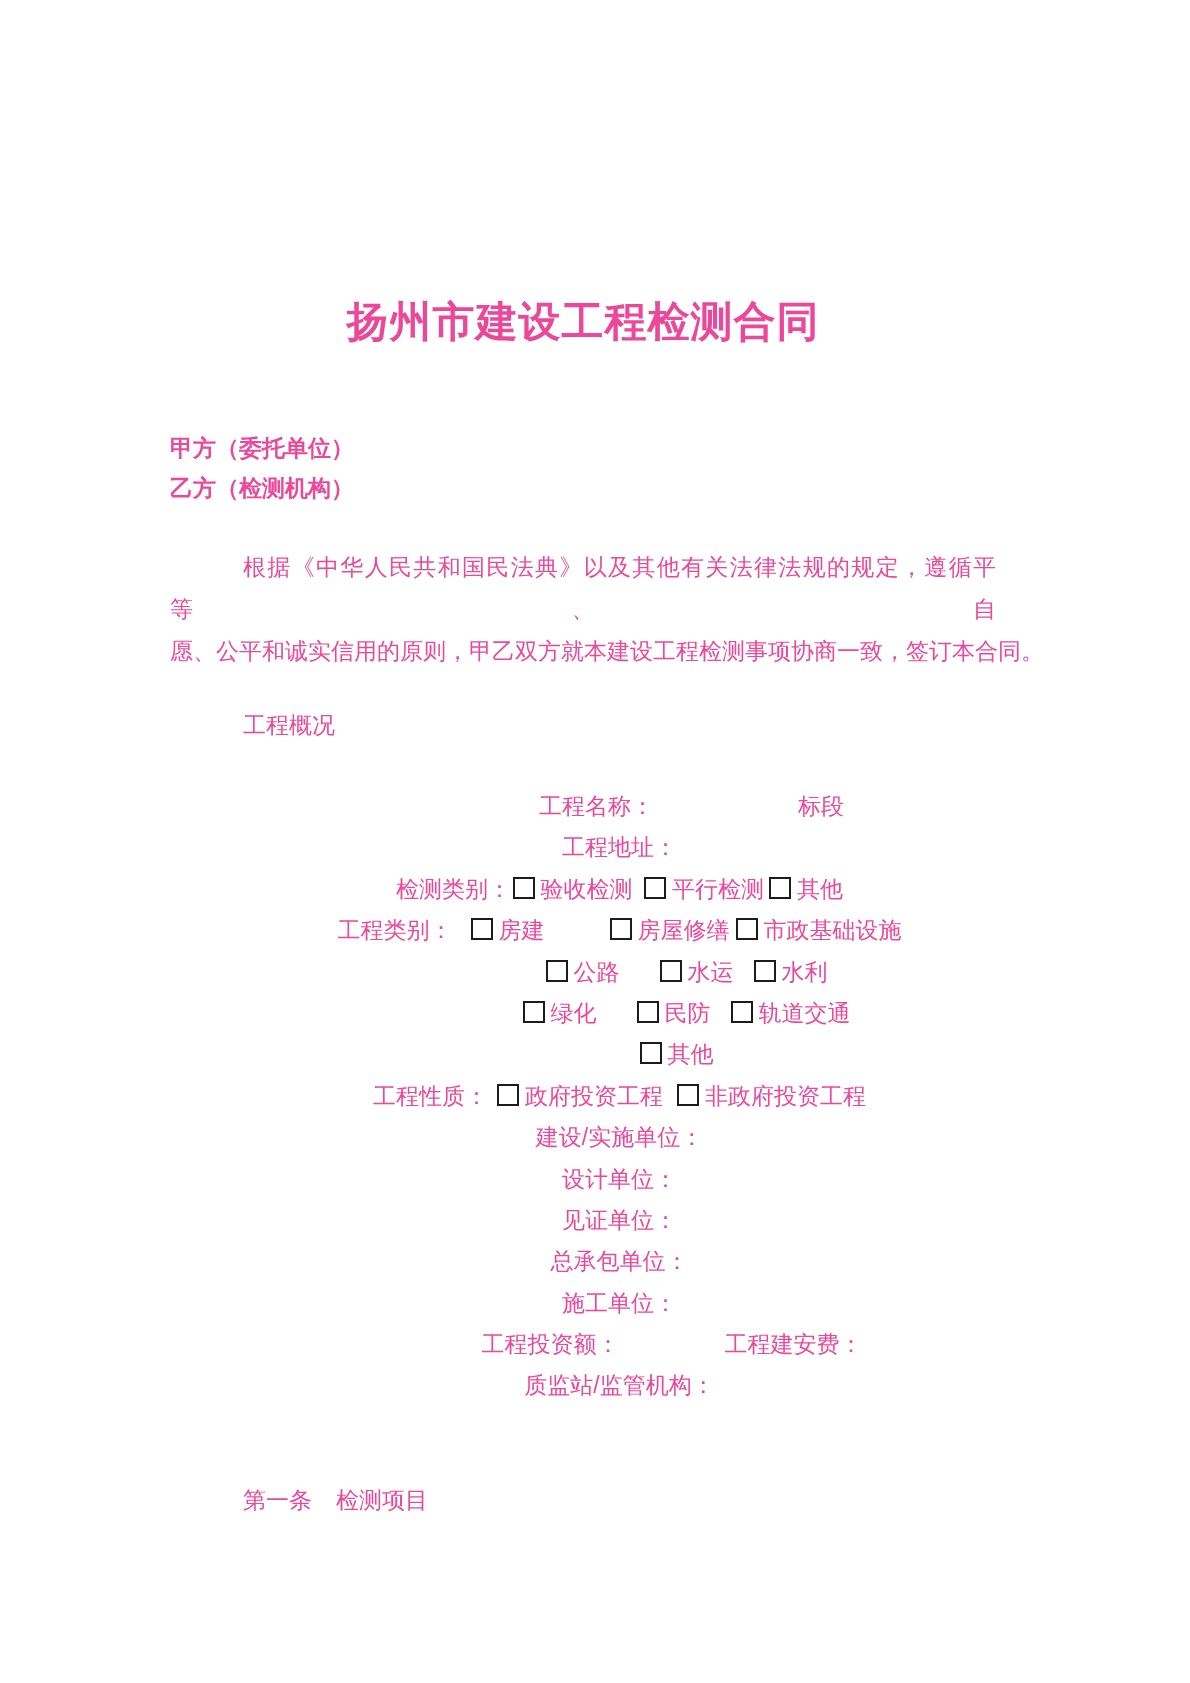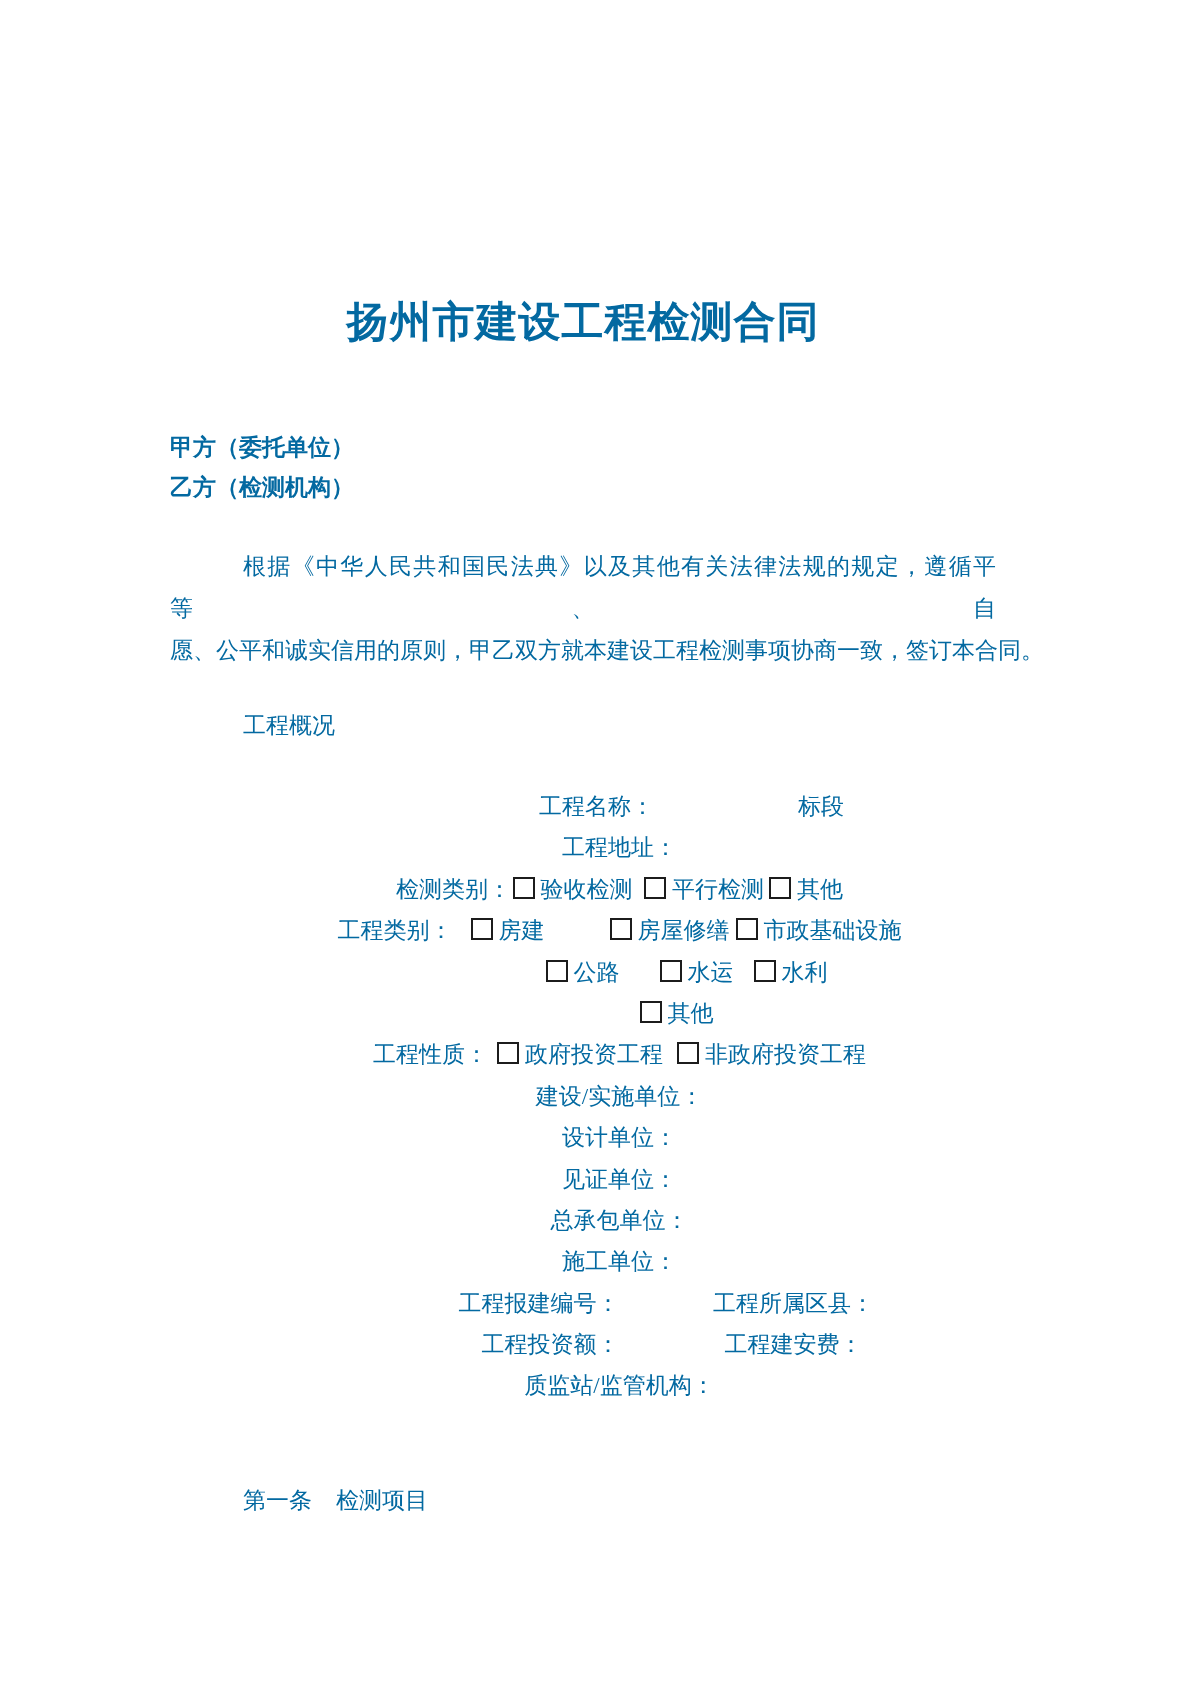--- a/index.html
+++ b/index.html
@@ -1,20 +1,20 @@
 <!DOCTYPE html>
 <html><head>
 <meta charset="utf-8">
 <style>
   html,body{margin:0;padding:0;background:#ffffff;}
   .page{
     position:relative;
     width:1190px;height:1683px;
-    background:#ffffff;color:#0369a1;
-    font-family:Liberation Serif, serif;
+    background:#ffffff;color:#ec4899;
+    font-family:Liberation Sans, sans-serif;
     font-size:23px;
     overflow:hidden;
   }
   .content{padding:0 194px 0 170px;}
   .doc-title{
     margin:0;padding-top:296px;
     font-size:42px;font-weight:bold;
     line-height:52px;text-align:center;
     letter-spacing:1px;white-space:nowrap;
   }
@@ -82,20 +82,23 @@
       </div>
 
       <div class="line">
         <span class="lbl114">工程类别：</span><span class="cbi mw112"><span class="cb"></span><span>房建</span></span><span class="cbi mw132"><span class="cb"></span><span>房屋修缮</span></span><span class="cbi"><span class="cb"></span><span>市政基础设施</span></span>
       </div>
 
       <div class="line ind114">
         <span class="cbi mw114"><span class="cb"></span><span>公路</span></span><span class="cbi mw114"><span class="cb"></span><span>水运</span></span><span class="cbi"><span class="cb"></span><span>水利</span></span>
       </div>
 
+      <div class="line ind114">
+        <span class="cbi mw114"><span class="cb"></span><span>绿化</span></span><span class="cbi mw114"><span class="cb"></span><span>民防</span></span><span class="cbi"><span class="cb"></span><span>轨道交通</span></span>
+      </div>
 
       <div class="line ind114">
         <span class="cbi"><span class="cb"></span><span>其他</span></span>
       </div>
 
       <div class="line">
         <span class="lbl110">工程性质：</span><span class="cbi mw194"><span class="cb"></span><span>政府投资工程</span></span><span class="cbi"><span class="cb"></span><span>非政府投资工程</span></span>
       </div>
 
       <div class="line">
@@ -111,23 +114,20 @@
       </div>
 
       <div class="line">
         <span>总承包单位：</span>
       </div>
 
       <div class="line">
         <span>施工单位：</span>
       </div>
 
-      <div class="line">
-        <span class="seg w348">工程报建编号：</span><span>工程所属区县：</span>
-      </div>
 
       <div class="line">
         <span class="seg w348">工程投资额：</span><span>工程建安费：</span>
       </div>
 
       <div class="line">
         <span>质监站/监管机构：</span>
       </div>
 
     </div>

